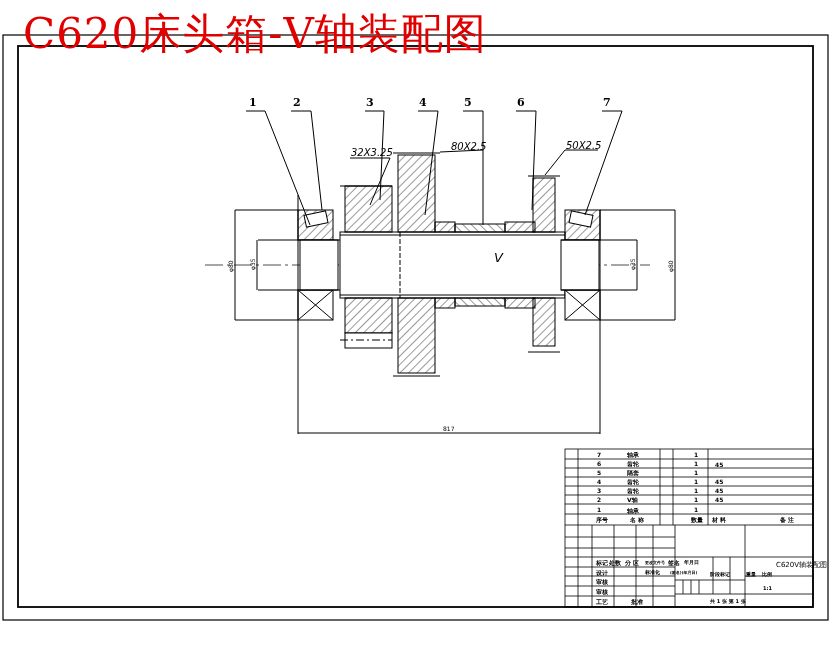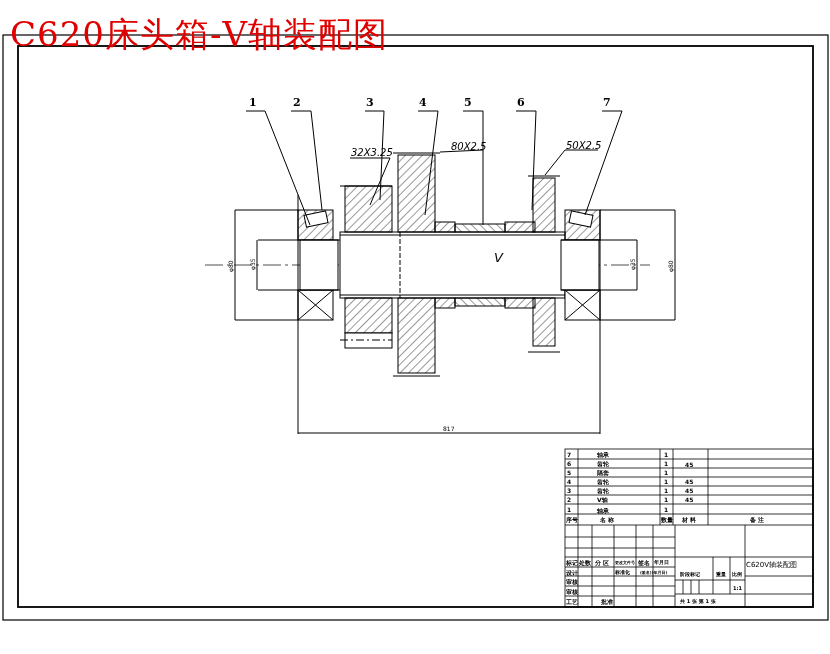--- a/index.html
+++ b/index.html
@@ -1,19 +1,19 @@
 <!DOCTYPE html>
 <html><head>
 <meta charset="utf-8">
 <style>
   html,body{margin:0;padding:0;background:#fff;}
   body{width:830px;height:654px;position:relative;overflow:hidden;font-family:"DejaVu Sans",sans-serif;}
-  #title{position:absolute;left:10px;top:14px;color:#e00000;font-family:"DejaVu Serif",serif;font-size:34px;line-height:40px;letter-spacing:1px;white-space:nowrap;z-index:3;}
+  #title{position:absolute;left:23px;top:14px;color:#e00000;font-family:"DejaVu Serif",serif;font-size:42px;line-height:40px;letter-spacing:1px;white-space:nowrap;z-index:3;}
   svg{position:absolute;left:0;top:0;}
-  .tb{position:absolute;font-size:6px;font-weight:bold;color:#000;white-space:nowrap;line-height:9px;}
+  .tb{position:absolute;font-size:6px;font-weight:bold;color:#000;white-space:nowrap;line-height:9px;padding-left:30px;}
 </style>
 </head>
 <body>
 
 <div id="title">C620床头箱-V轴装配图</div>
 
 <svg width="830" height="654" viewBox="0 0 830 654">
   <defs>
     <pattern id="hatch" patternUnits="userSpaceOnUse" width="6" height="6" patternTransform="rotate(45)">
       <line x1="0" y1="0" x2="0" y2="6" stroke="#000" stroke-width="0.8"></line>

